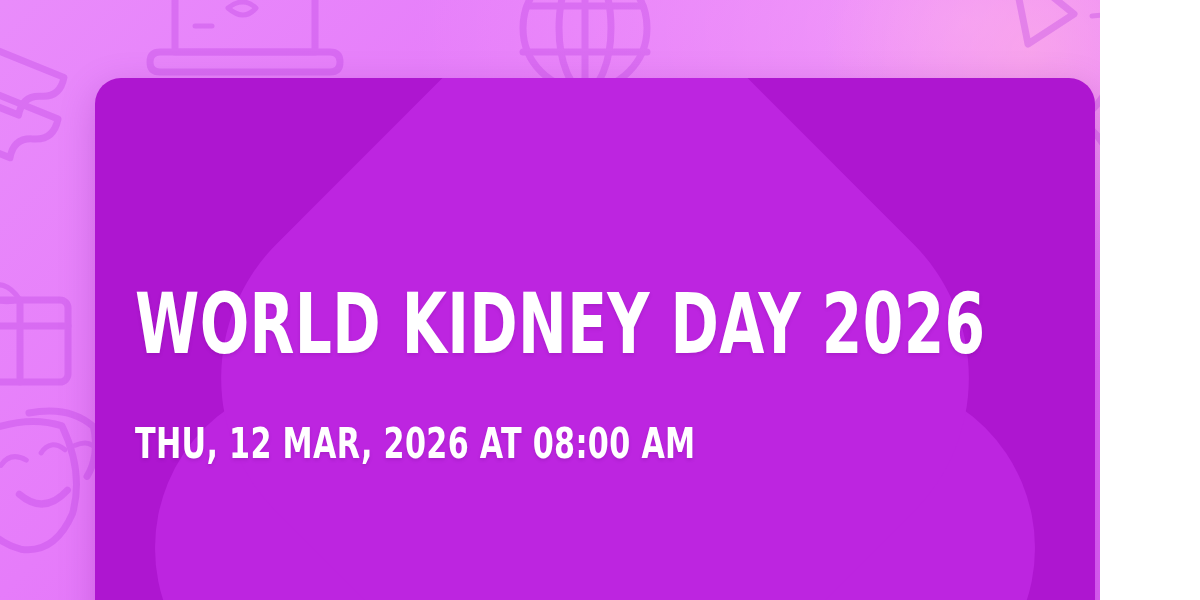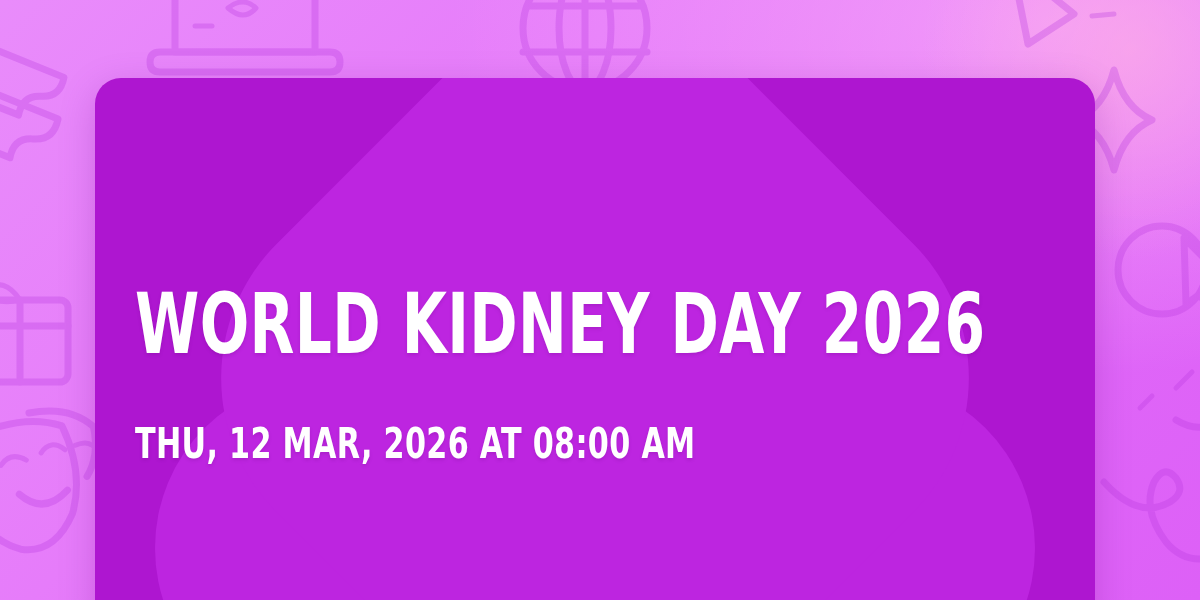--- a/index.html
+++ b/index.html
@@ -8,21 +8,21 @@
     padding: 0;
     background: #ffffff;
   }
   body {
     font-family: "Liberation Sans", sans-serif;
   }
 
   
   .banner {
     position: relative;
-    width: 1200px;
+    width: 1100px;
     height: 600px;
     overflow: hidden;
   }
 
   
   .backdrop {
     position: absolute;
     inset: 0;
     background:
       radial-gradient(120% 140% at 88% 4%, rgba(255,190,250,0.55) 0%, rgba(255,190,250,0.0) 42%),

